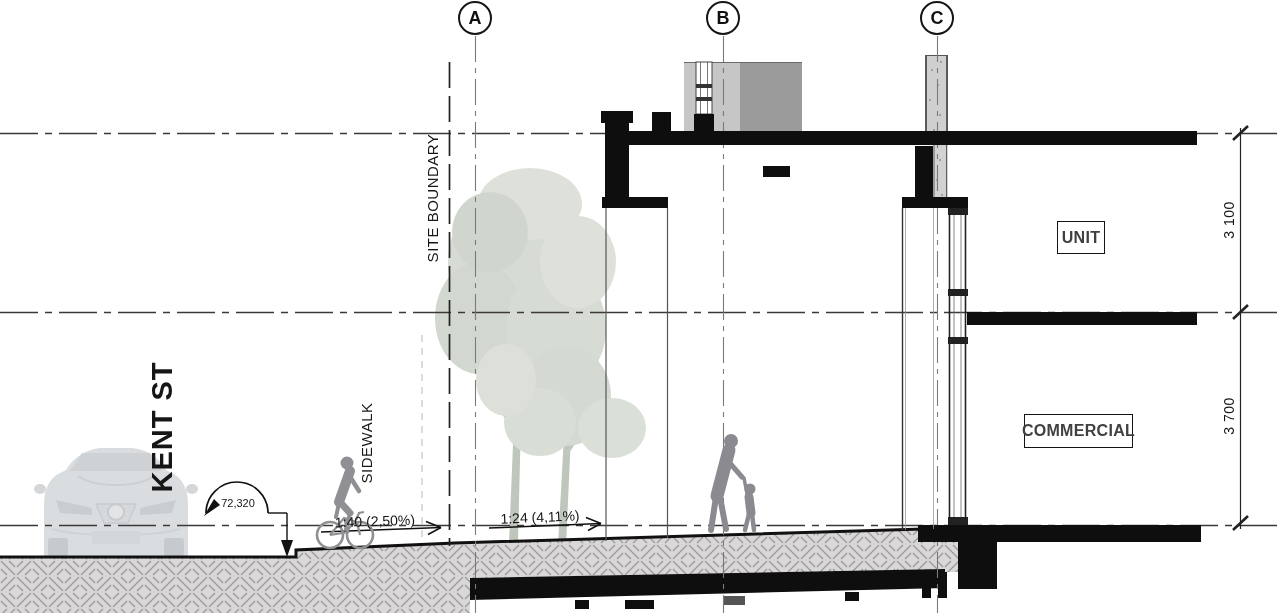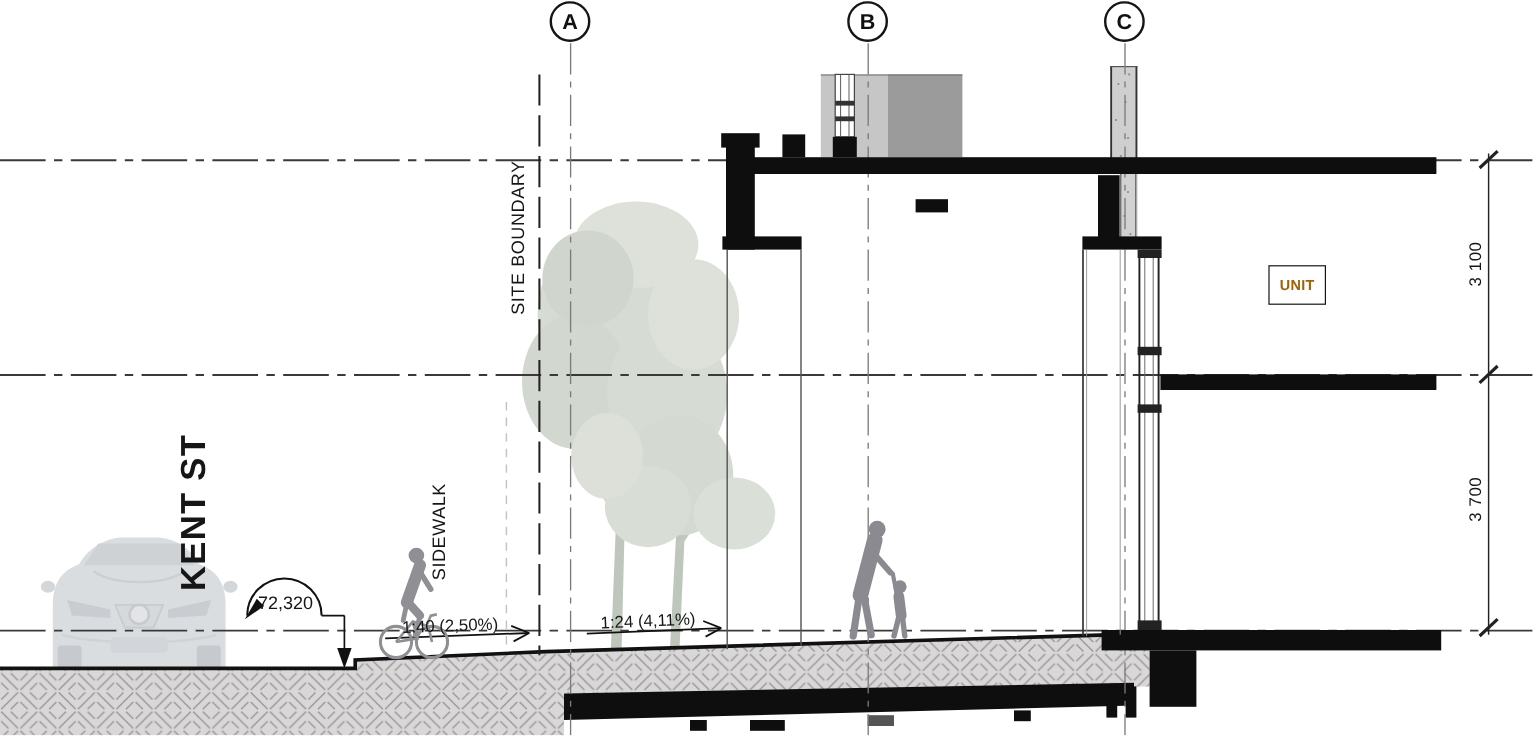--- a/index.html
+++ b/index.html
@@ -15,30 +15,30 @@
   }
   .ctext{
     position:absolute;white-space:nowrap;
     transform:translate(-50%,-50%);
     color:#161616;
   }
   .street{font-size:29px;font-weight:bold;letter-spacing:1px;}
   .small-label{font-size:15px;letter-spacing:0.5px;}
   .dim-label{font-size:14px;letter-spacing:0.5px;}
   .slope-label{font-size:14px;}
-  .level-label{font-size:15px;text-align:right;}
+  .level-label{font-size:11px;text-align:right;}
   .bubble{
     position:absolute;width:30px;height:30px;border:2.5px solid #151515;
     border-radius:50%;background:#ffffff;display:flex;align-items:center;
     justify-content:center;font-size:18px;font-weight:bold;color:#111;
   }
   .room-box{
     position:absolute;border:1.5px solid #141414;background:#ffffff;
     display:flex;align-items:center;justify-content:center;
-    font-weight:bold;font-size:12px;letter-spacing:0.3px;color:#a16207;
+    font-weight:bold;font-size:16px;letter-spacing:0.3px;color:#404040;
   }
   .gr-label{
     position:absolute;font-size:14px;border-bottom:1.5px solid #111;
     padding:0 2px 1px 0;color:#161616;margin-left:40px;
   }
 </style>
 </head>
 <body>
 
 <div id="canvas">
@@ -267,16 +267,19 @@
   <div class="vtext dim-label" style="left:1229px;top:220px;">3 100</div>
   <div class="vtext dim-label" style="left:1229px;top:416px;">3 700</div>
 
   <div class="ctext level-label" style="left:238px;top:503px;">72,320</div>
   <div class="ctext slope-label" style="left:375px;top:521px;transform:translate(-50%,-50%) rotate(-2deg);">1:40 (2,50%)</div>
   <div class="ctext slope-label" style="left:540px;top:517px;transform:translate(-50%,-50%) rotate(-2.5deg);">1:24 (4,11%)</div>
 
   <div class="room-box" style="left:1057px;top:221px;width:46px;height:31px;">
     <span>UNIT</span>
   </div>
+  <div class="room-box" style="left:1024px;top:414px;width:107px;height:32px;">
+    <span>COMMERCIAL</span>
+  </div>
 
   <div class="gr-label" style="left:1258px;top:505px;">GR</div>
 
 </div>
 
 </body></html>

